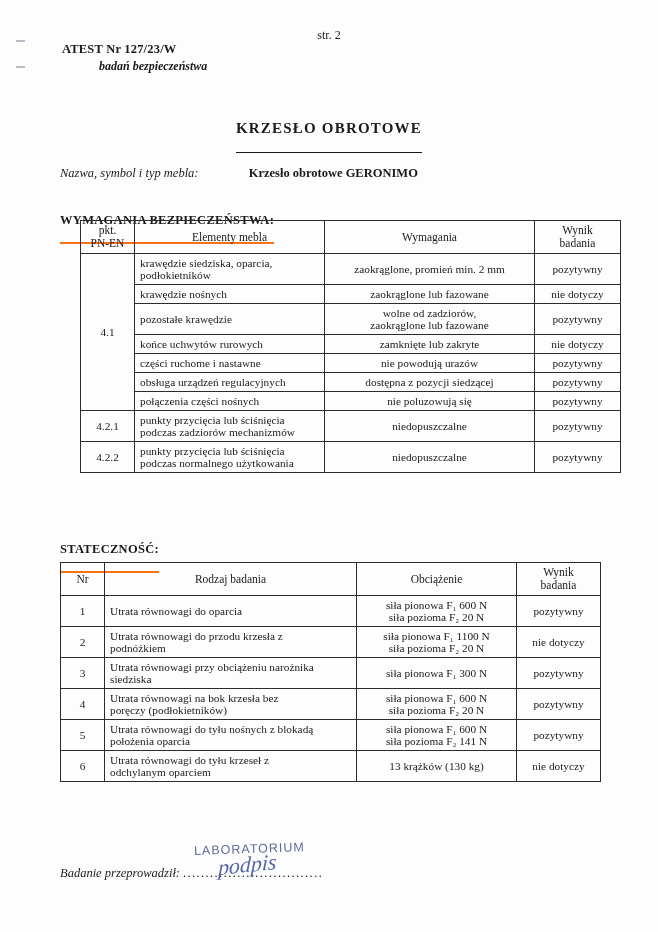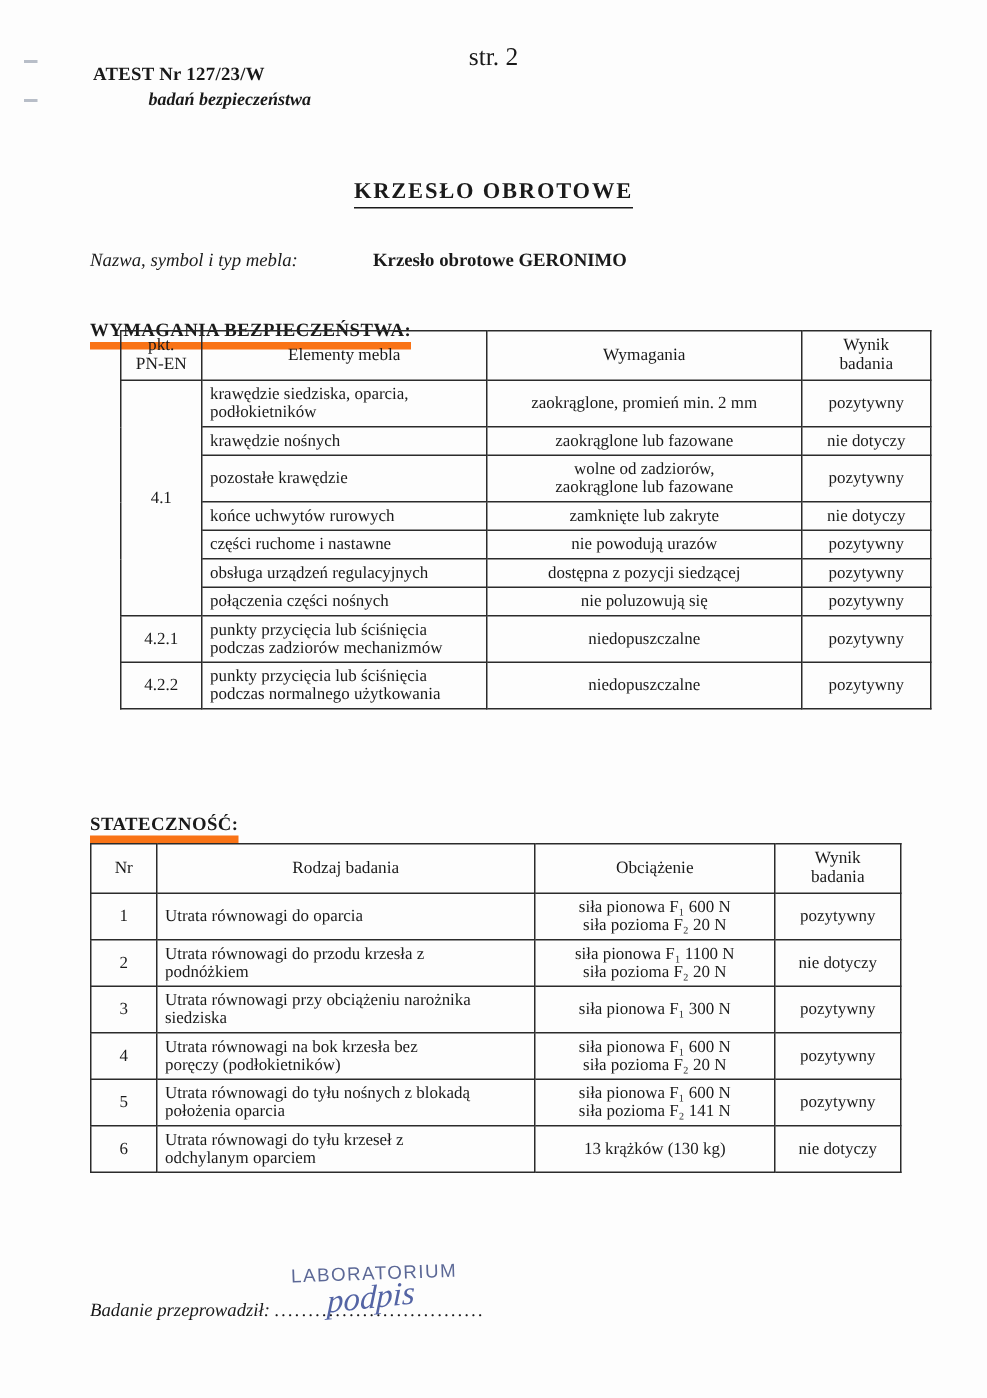--- a/index.html
+++ b/index.html
@@ -33,21 +33,21 @@
   }
   .margin-mark.m1 { top: 40px; }
   .margin-mark.m2 { top: 66px; }
 
   .page-number {
     position: absolute;
     top: 28px;
     left: 0;
     width: 658px;
     text-align: center;
-    font-size: 17px;
+    font-size: 12px;
   }
   .header-block {
     position: absolute;
     top: 41px;
     left: 62px;
     line-height: 1.35;
   }
   .header-title {
     font-weight: bold;
     font-size: 12.5px;
@@ -64,21 +64,21 @@
     top: 120px;
     left: 0;
     width: 658px;
     text-align: center;
     font-weight: bold;
     font-size: 15px;
     letter-spacing: 1.2px;
   }
   .doc-title span {
     border-bottom: 1px solid #1a1a1a;
-    padding-bottom: 2px;
+    padding-bottom: 16px;
   }
   .name-line {
     position: absolute;
     top: 166px;
     left: 60px;
     font-size: 12.5px;
   }
   .name-line .lbl {
     font-style: italic;
   }
@@ -87,22 +87,22 @@
     margin-left: 47px;
   }
   .section-heading {
     position: absolute;
     left: 60px;
     font-size: 12.5px;
     font-weight: bold;
     letter-spacing: .3px;
   }
   .section-heading span {
-    border-bottom: 5px solid #f97316;
-    padding-bottom: 1px;
+    border-bottom: 2px solid #f97316;
+    padding-bottom: 15px;
   }
   #sec-wym { top: 213px; }
   #sec-stat { top: 542px; }
 
   table.doc {
     position: absolute;
     border-collapse: collapse;
     font-size: 11.3px;
     table-layout: fixed;
   }

